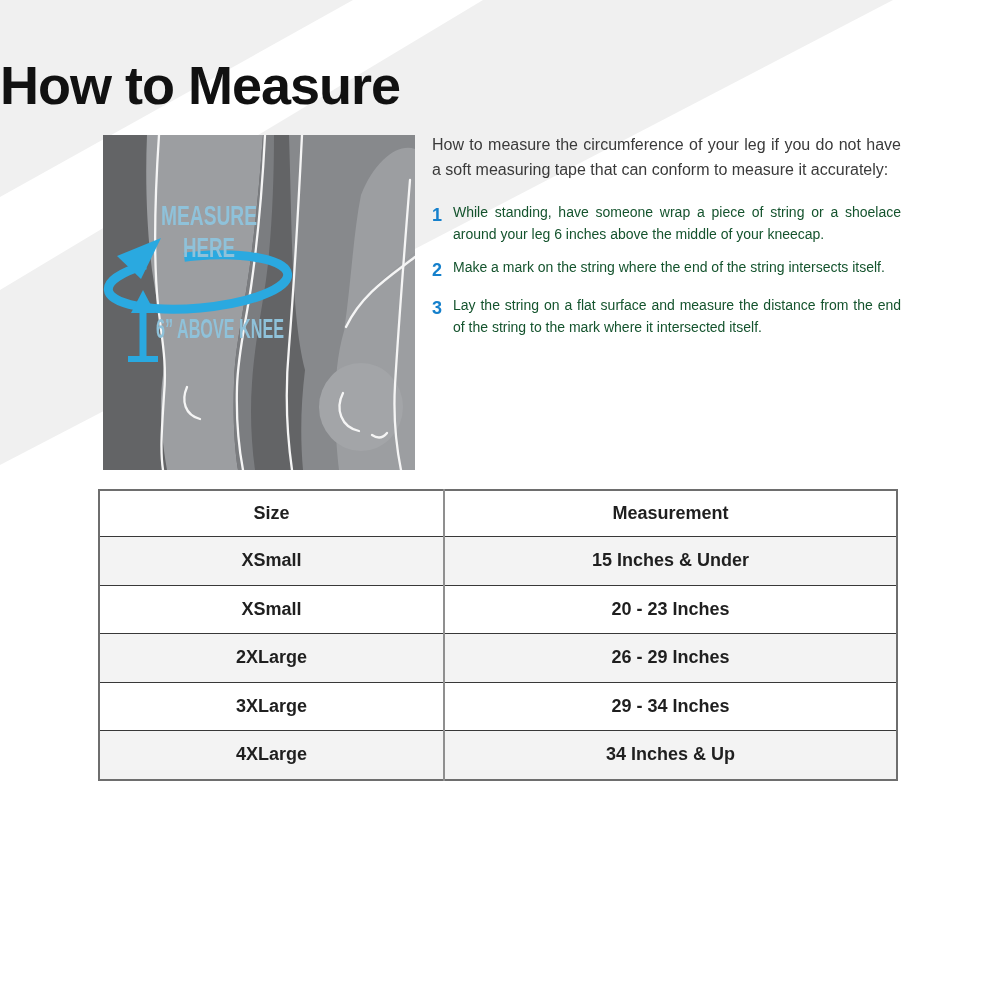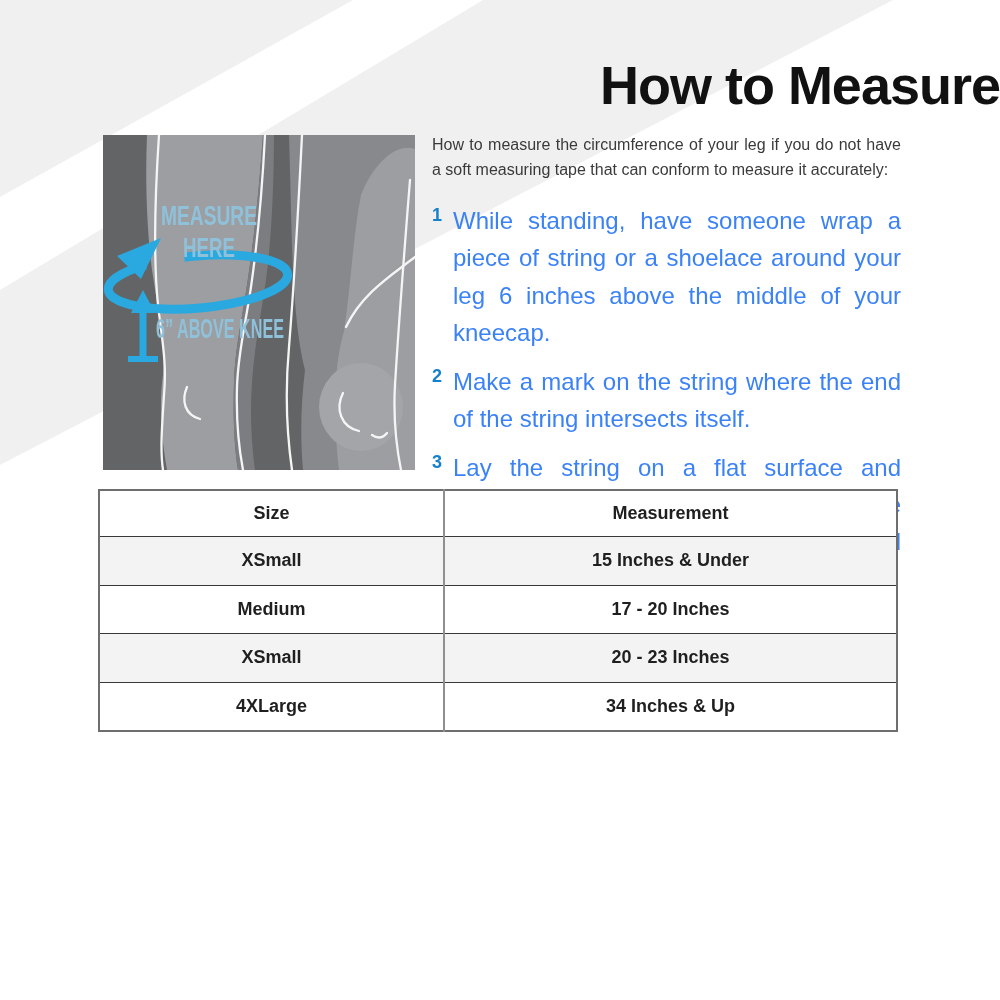--- a/index.html
+++ b/index.html
@@ -13,21 +13,21 @@
   }
   .bg-stripes {
     position: absolute; inset: 0;
     width: 1000px; height: 1000px;
     z-index: 0;
   }
   .page-title {
     position: absolute;
     top: 54px; left: 0; width: 1000px;
     margin: 0;
-    text-align: right;
+    text-align: left;
     font-size: 54px;
     font-weight: 800;
     letter-spacing: -1px;
     color: #111111;
     z-index: 2;
   }
   .figure {
     position: absolute;
     left: 103px; top: 135px;
     width: 318px; height: 335px;
@@ -58,24 +58,24 @@
   }
   .step-num {
     flex: 0 0 21px;
     font-weight: bold;
     font-size: 18px;
     line-height: 1.52;
     color: #1580cc;
   }
   .step-text {
     flex: 1;
-    font-size: 24px;
+    font-size: 14px;
     line-height: 1.56;
     text-align: justify;
-    color: #3b82f6;
+    color: #14532d;
   }
   .size-chart {
     position: absolute;
     left: 98px; top: 489px;
     width: 800px;
     border-collapse: collapse;
     table-layout: fixed;
     z-index: 2;
     background: #ffffff;
   }
@@ -174,25 +174,29 @@
       <th class="col-size">Size</th>
       <th>Measurement</th>
     </tr>
   </thead>
   <tbody>
     <tr>
       <td class="col-size">XSmall</td>
       <td>15 Inches &amp; Under</td>
     </tr>
     <tr>
-      <td class="col-size">Medium</td>
-      <td>17 - 20 Inches</td>
-    </tr>
-    <tr>
       <td class="col-size">XSmall</td>
       <td>20 - 23 Inches</td>
     </tr>
     <tr>
+      <td class="col-size">2XLarge</td>
+      <td>26 - 29 Inches</td>
+    </tr>
+    <tr>
+      <td class="col-size">3XLarge</td>
+      <td>29 - 34 Inches</td>
+    </tr>
+    <tr>
       <td class="col-size">4XLarge</td>
       <td>34 Inches &amp; Up</td>
     </tr>
   </tbody>
 </table>
 
 </body></html>

